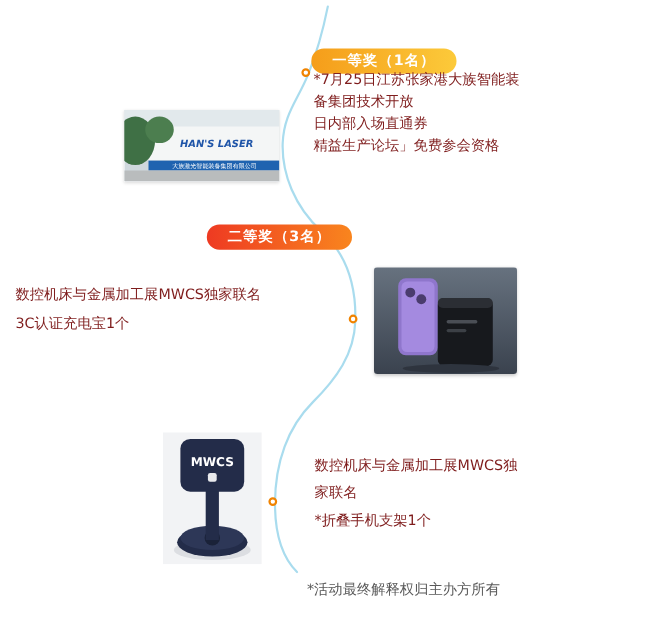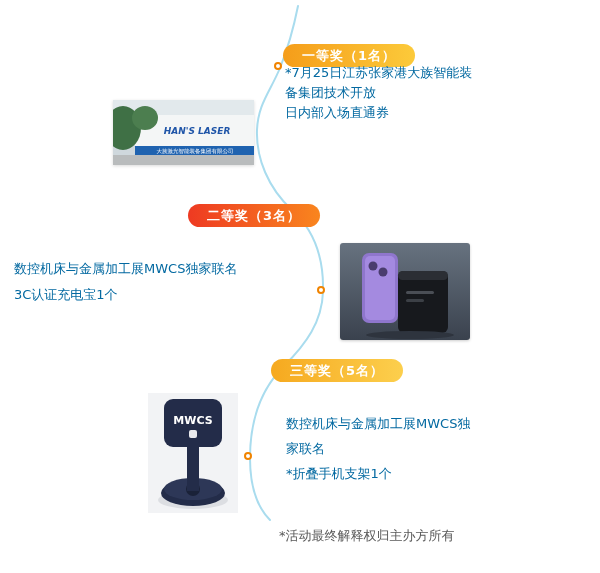--- a/index.html
+++ b/index.html
@@ -15,21 +15,21 @@
   .marker.m2 { left:317px; top:286px; }
   .marker.m3 { left:244px; top:452px; }
 
   .badge { position:absolute; height:23px; line-height:23px; padding:0 19px;
            border-radius:12px; color:#ffffff; font-size:13px; font-weight:bold;
            letter-spacing:1px; white-space:nowrap; }
   .badge.b1 { left:283px; top:44px;  background:linear-gradient(90deg,#f59d1a,#fcca3a); }
   .badge.b2 { left:188px; top:204px; background:linear-gradient(90deg,#ee3a22,#f9851e); }
   .badge.b3 { left:271px; top:359px; background:linear-gradient(90deg,#f6a91f,#fccf4d); }
 
-  .textblock { position:absolute; color:#0369a1; font-size:13px; }
+  .textblock { position:absolute; color:#7f1d1d; font-size:13px; }
   .textblock.tb1 { left:285px; top:63px;  line-height:20px; }
   .textblock.tb2 { left:14px;  top:256px; line-height:26px; }
   .textblock.tb3 { left:286px; top:411px; line-height:25px; }
 
   .photo { position:absolute; display:block; }
   .photo.p1 { left:113px; top:100px; box-shadow:0 1px 3px rgba(0,0,0,.15); }
   .photo.p2 { left:340px; top:243px; border-radius:3px; box-shadow:0 1px 3px rgba(0,0,0,.2); }
   .photo.p3 { left:148px; top:393px; }
 
   .footer-note { position:absolute; left:279px; top:527px; font-size:13px; color:#595959; }
@@ -52,20 +52,21 @@
 
   <div class="marker m1"></div>
   <div class="marker m2"></div>
   <div class="marker m3"></div>
 
   <div class="badge b1">一等奖（1名）</div>
 
   <div class="textblock tb1">
     <div>*7月25日江苏张家港大族智能装备集团技术开放</div>
     <div>日内部入场直通券</div>
+    <div>精益生产论坛」免费参会资格</div>
   </div>
 
   <svg class="photo p1" width="141" height="65" viewBox="0 0 141 65">
     <rect width="141" height="65" fill="#cfd8dd"></rect>
     <rect width="141" height="28" fill="#e2e9ec"></rect>
     <rect x="22" y="15" width="119" height="31" fill="#f4f6f6"></rect>
     <ellipse cx="10" cy="28" rx="18" ry="22" fill="#3f7045"></ellipse>
     <ellipse cx="32" cy="18" rx="13" ry="12" fill="#4c7e4f"></ellipse>
     <text x="84" y="34" font-size="9" font-weight="bold" font-style="italic" fill="#1f55a8" text-anchor="middle">HAN'S LASER</text>
     <rect x="22" y="46" width="119" height="9" fill="#1f63b0"></rect>
@@ -92,21 +93,20 @@
     <rect x="25" y="13" width="30" height="64" rx="5" fill="#a48ae0"></rect>
     <circle cx="33" cy="23" r="4.5" fill="#4a3c6e"></circle>
     <circle cx="43" cy="29" r="4.5" fill="#4a3c6e"></circle>
     <rect x="58" y="28" width="50" height="62" rx="6" fill="#17191d"></rect>
     <rect x="58" y="28" width="50" height="9" rx="4.5" fill="#2b2e34"></rect>
     <rect x="66" y="48" width="28" height="3" rx="1.5" fill="#4a4e55"></rect>
     <rect x="66" y="56" width="18" height="3" rx="1.5" fill="#3c4046"></rect>
     <ellipse cx="70" cy="92" rx="44" ry="4" fill="#2e343e"></ellipse>
   </svg>
 
-  <div class="badge b3">三等奖（5名）</div>
 
   <div class="textblock tb3">
     <div>数控机床与金属加工展MWCS独家联名</div>
     <div>*折叠手机支架1个</div>
   </div>
 
   <svg class="photo p3" width="90" height="120" viewBox="0 0 90 120">
     <rect width="90" height="120" fill="#f2f3f5"></rect>
     <ellipse cx="45" cy="107" rx="35" ry="9" fill="#dcdee2"></ellipse>
     <ellipse cx="45" cy="100" rx="32" ry="13" fill="#232c49"></ellipse>

